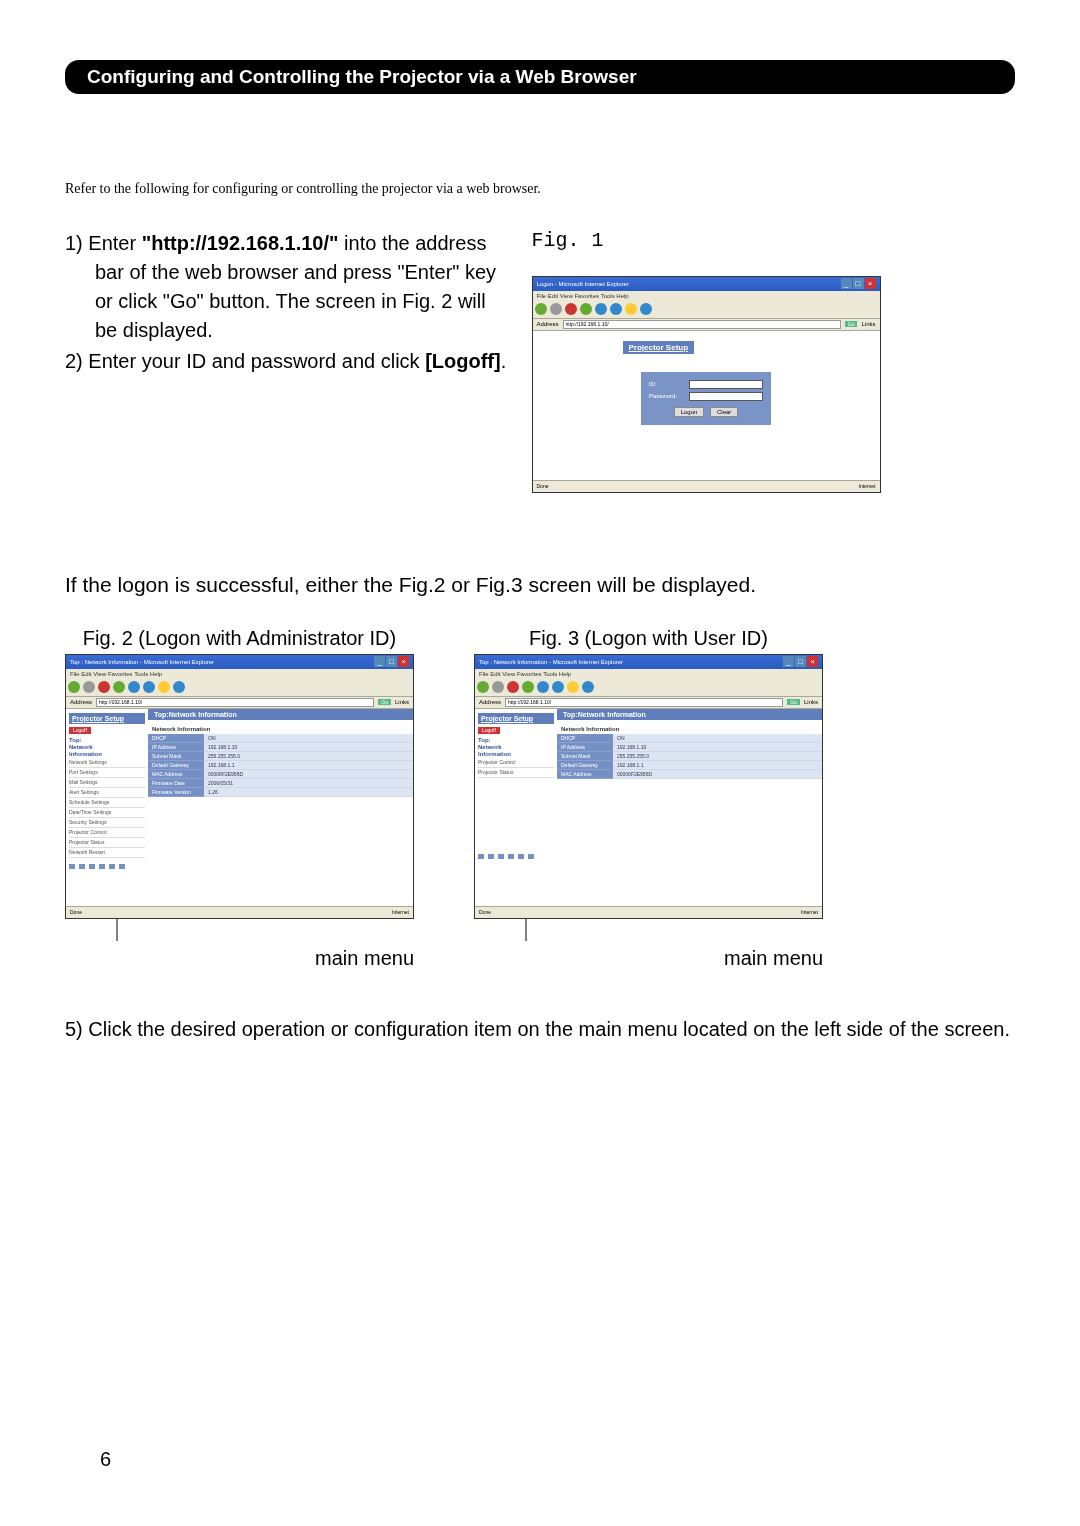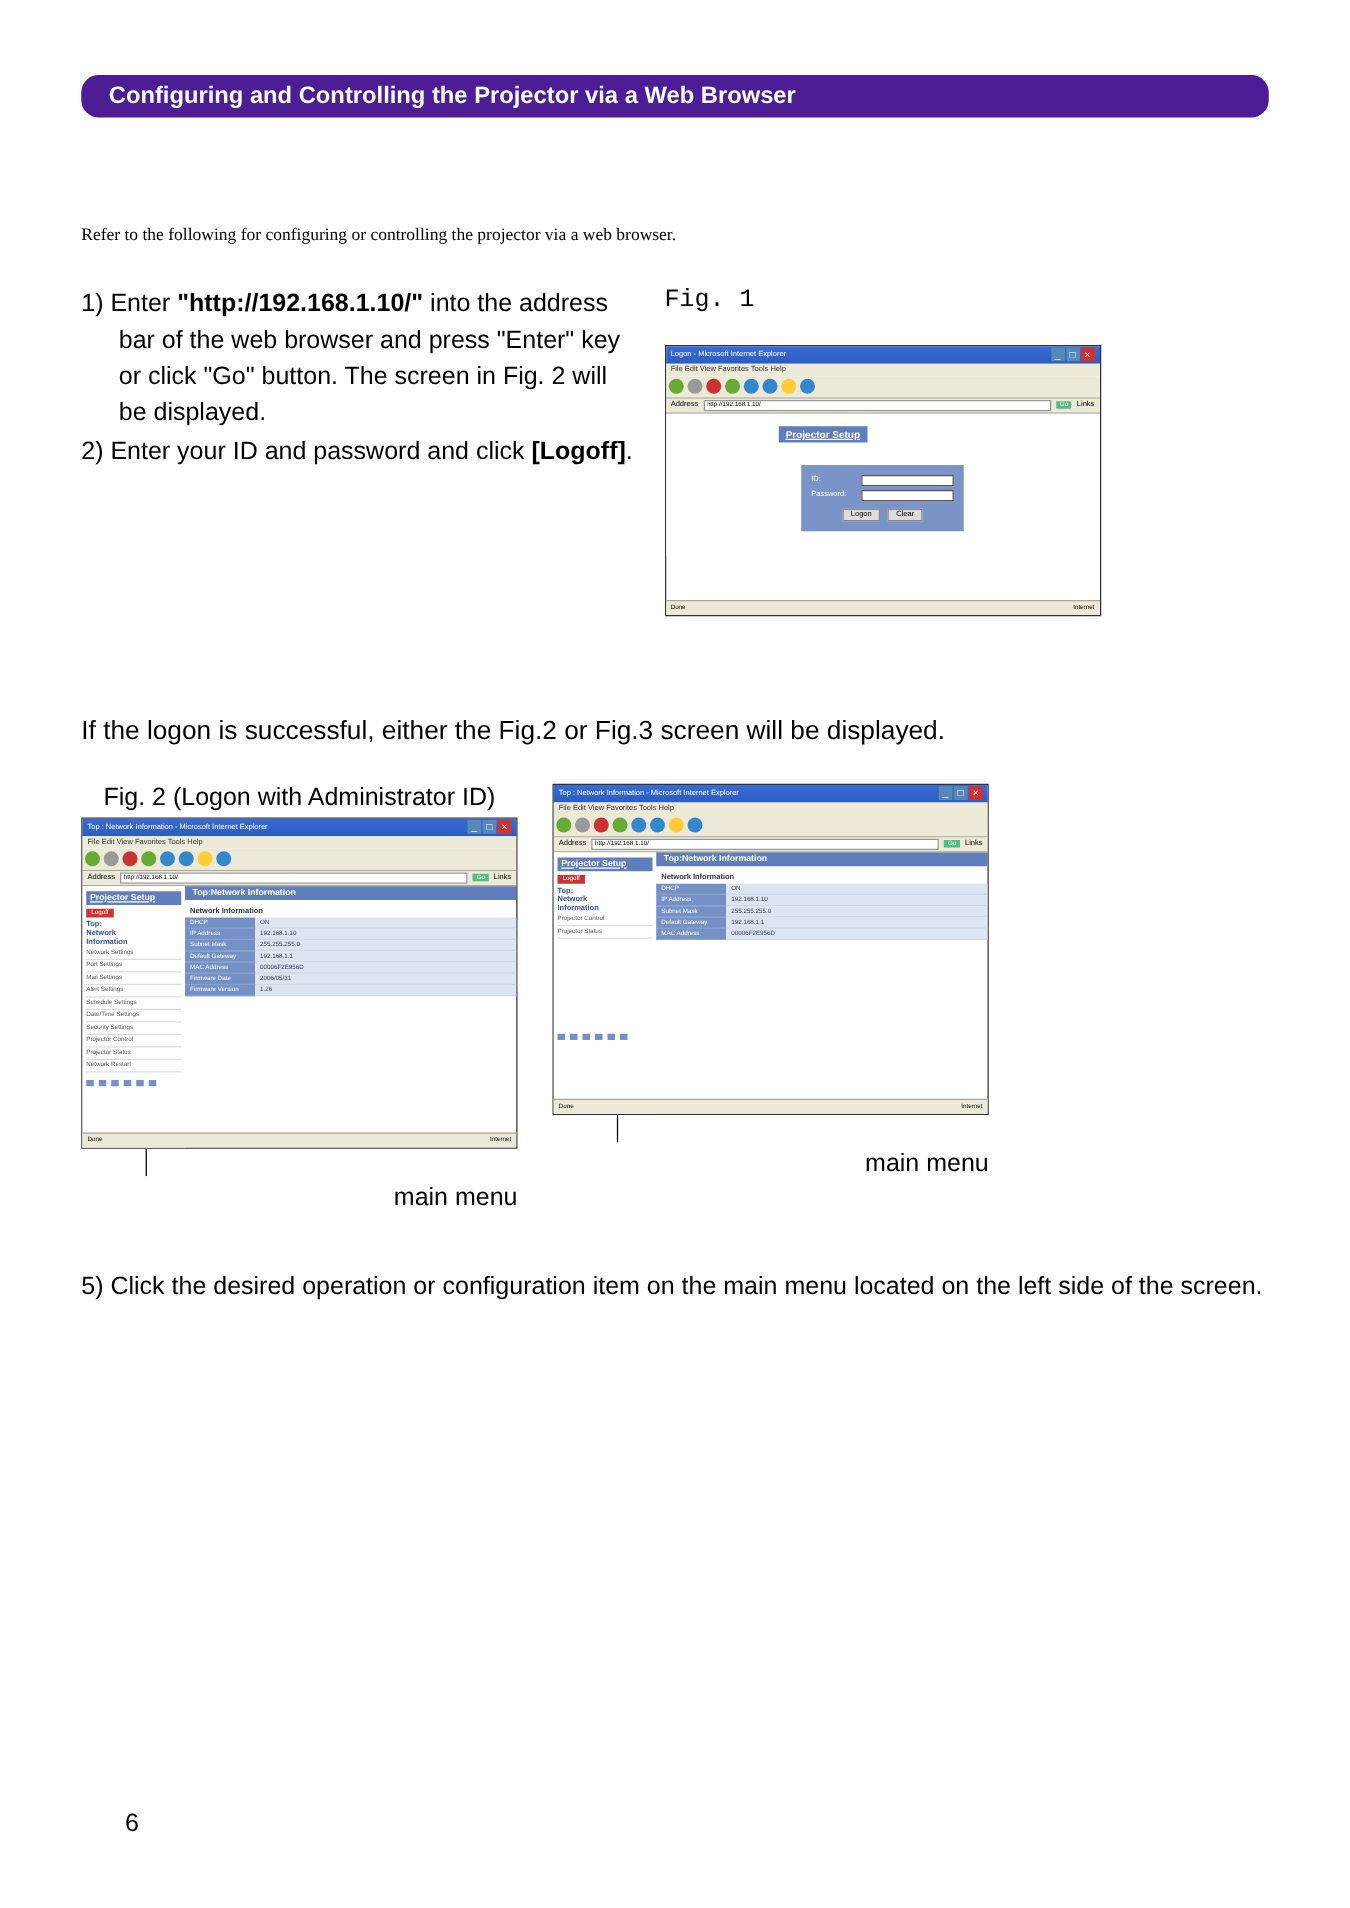--- a/index.html
+++ b/index.html
@@ -12,21 +12,21 @@
       background: #fff;
       width: 1080px;
       height: 1526px;
       position: relative;
       color: #000;
     }
     .page {
       padding: 60px 65px;
     }
     .section-header {
-      background: #4c1d95;
+      background: #000000;
       border-radius: 14px;
       padding: 6px 22px;
       margin-bottom: 85px;
     }
     .section-header-text {
       color: #fff;
       font-weight: bold;
       font-size: 19px;
     }
     .intro-text {
@@ -307,21 +307,21 @@
       flex: 1;
       border-bottom: 1px solid #cdd8ea;
     }
 
     .success-text {
       font-size: 21px;
       margin-bottom: 30px;
     }
     .fig-row {
       display: flex;
-      gap: 28px;
+      gap: 60px;
       margin-bottom: 45px;
     }
     .fig-block {
       text-align: left;
     }
     .fig-caption {
       font-size: 20px;
       margin-bottom: 4px;
       text-align: center;
     }
@@ -537,20 +537,21 @@
       </div>
       <div class="menu-pointer">
         <svg width="20" height="22">
             <line x1="10" y1="0" x2="10" y2="22" stroke="#000" stroke-width="1"></line>
           </svg>
       </div>
       <div class="main-menu-label">main menu</div>
     </div>
 
     <div class="fig-block">
+      <div class="fig-caption">Fig. 3 (Logon with User ID)</div>
       <div class="browser-mock medium">
         <div class="titlebar">
           <span>Top : Network Information - Microsoft Internet Explorer</span>
           <span class="titlebar-icons">
               <span>_</span>
               <span>□</span>
               <span>×</span>
             </span>
         </div>
         <div class="menubar">File  Edit  View  Favorites  Tools  Help</div>

